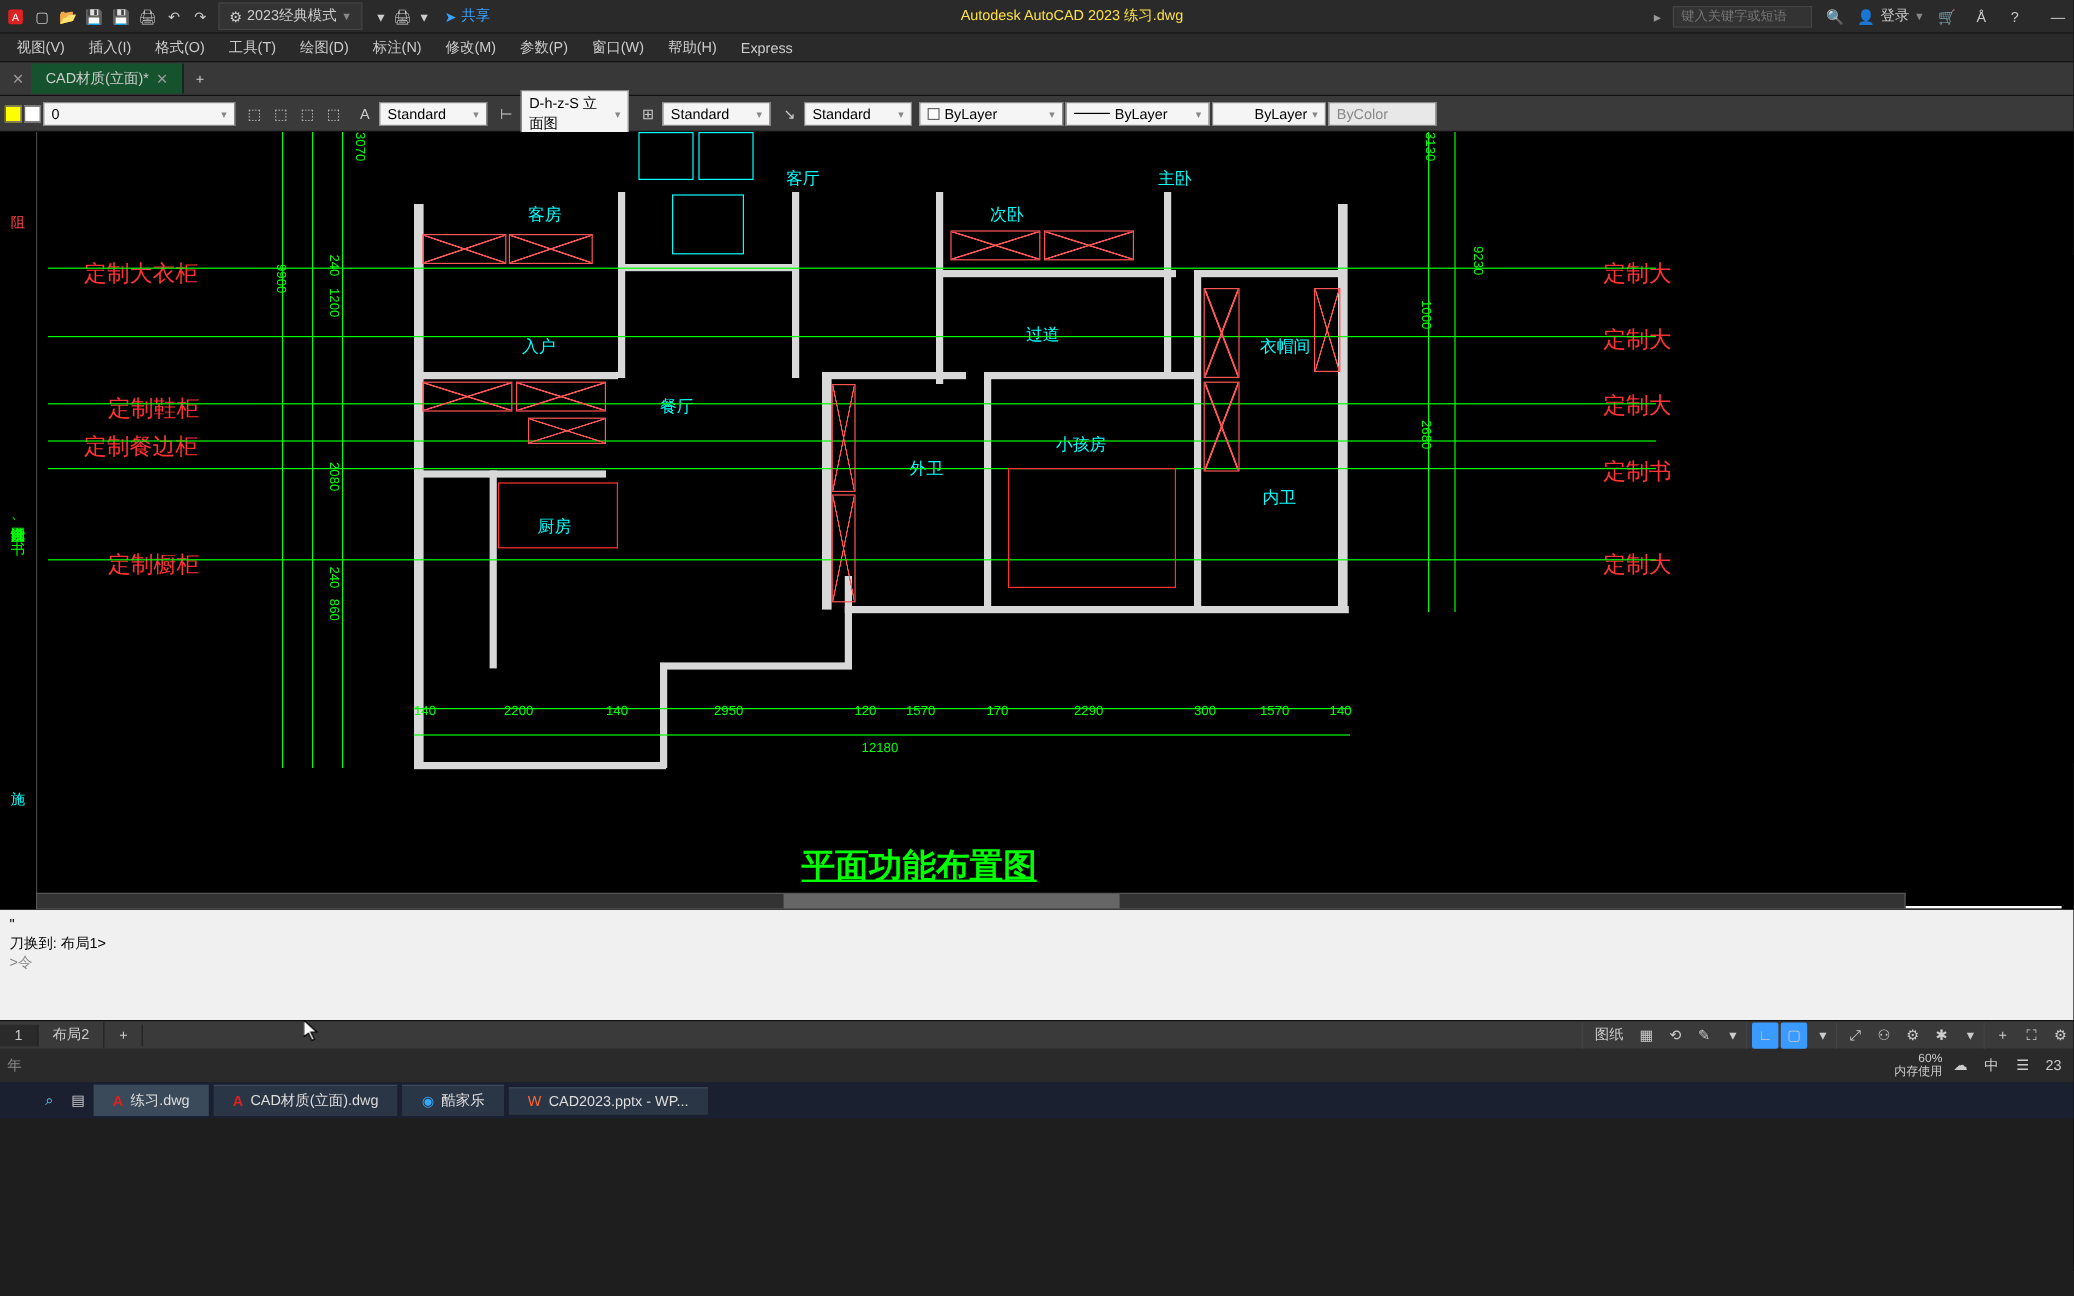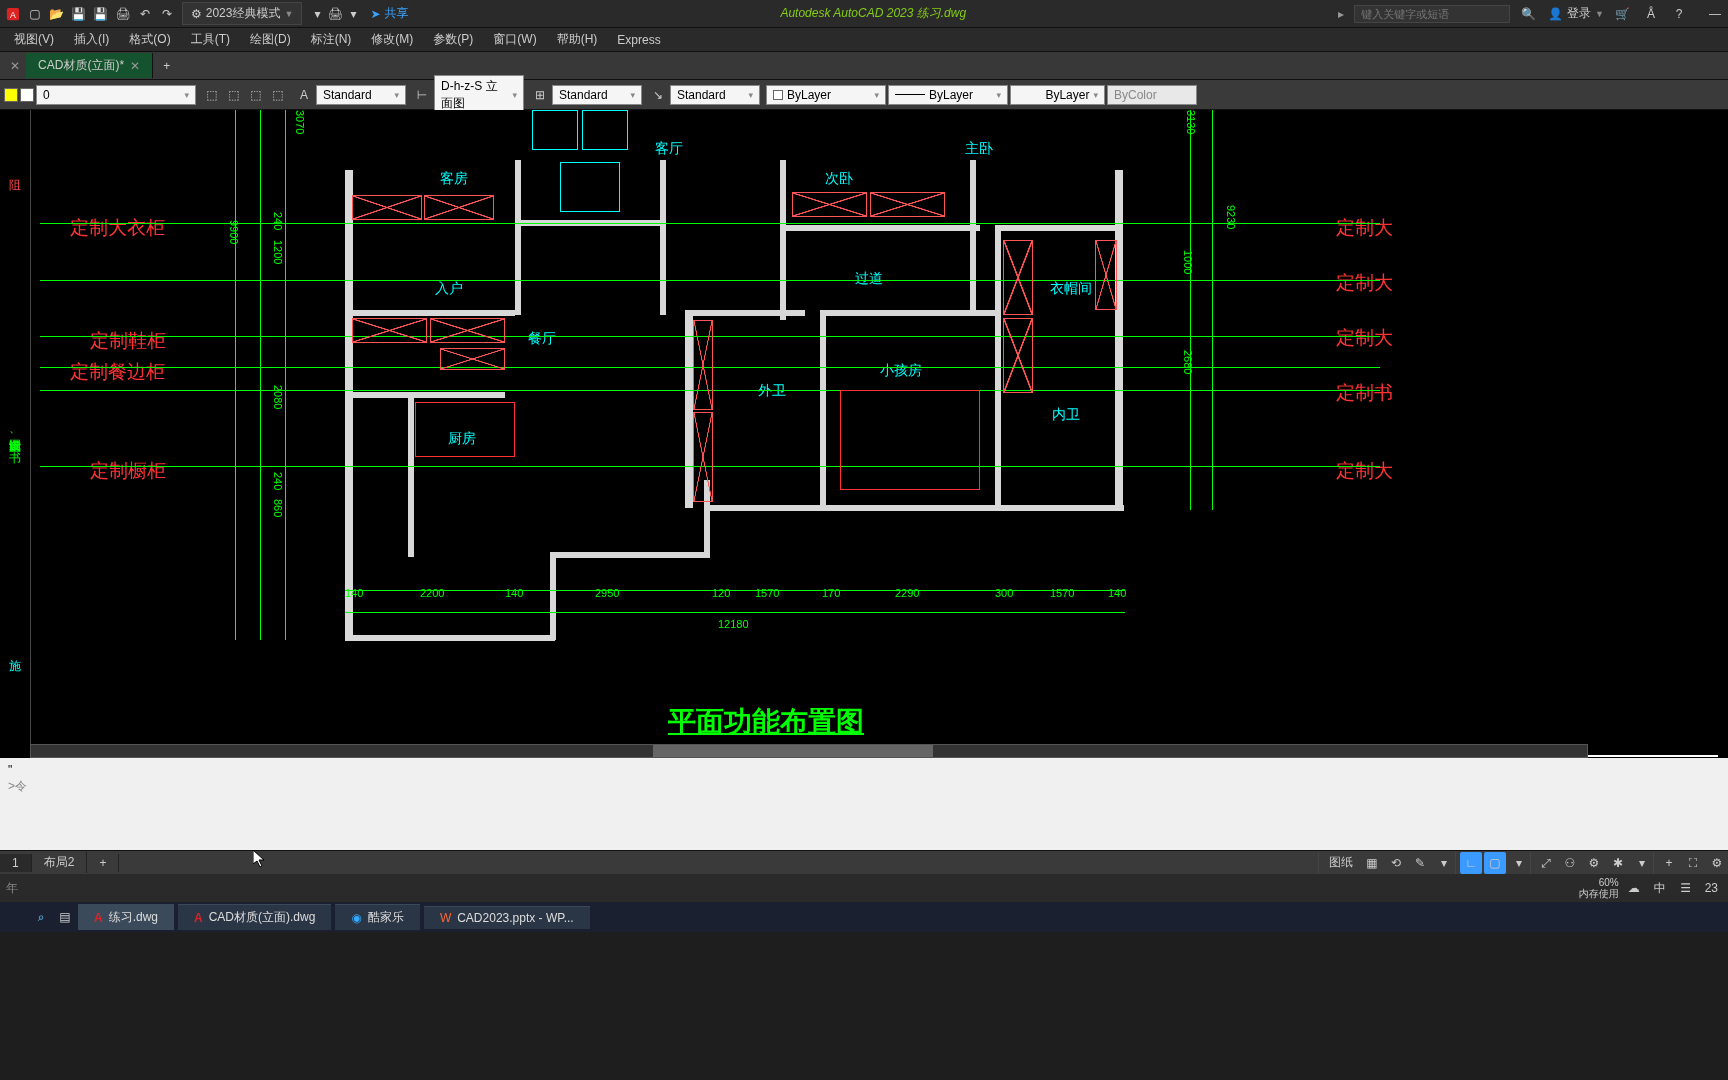--- a/index.html
+++ b/index.html
@@ -4,23 +4,23 @@
 <style>
 * { margin: 0; padding: 0; box-sizing: border-box; font-family: "Microsoft YaHei", Arial, sans-serif; }
 body { background: #1e1e1e; color: #ccc; width: 1728px; height: 1080px; overflow: hidden; font-size: 12px; }
 
 
 .titlebar { background: #2a2a2a; height: 28px; display: flex; align-items: center; padding: 0 4px; border-bottom: 1px solid #111; }
 .qat { display: flex; gap: 4px; align-items: center; }
 .qat-btn { width: 18px; height: 18px; display: flex; align-items: center; justify-content: center; color: #ccc; cursor: pointer; }
 .workspace-combo { background: #333; border: 1px solid #444; padding: 2px 8px; margin: 0 6px; display: flex; align-items: center; gap: 4px; }
 .share-btn { color: #3aa3ff; display: flex; align-items: center; gap: 4px; margin-left: 8px; }
-.title-center { flex: 1; text-align: center; color: #84cc16; font-style: italic; }
+.title-center { flex: 1; text-align: center; color: #fde047; }
 .title-right { display: flex; align-items: center; gap: 10px; }
-.search-box { background: #333; border: 1px solid #444; padding: 2px 6px; width: 156px; display: flex; align-items: center; }
+.search-box { background: #333; border: 1px solid #444; padding: 2px 6px; width: 116px; display: flex; align-items: center; }
 .search-box input { background: transparent; border: none; color: #888; width: 100%; font-size: 11px; outline: none; }
 .login-btn { display: flex; align-items: center; gap: 4px; color: #ccc; }
 
 
 .menubar { background: #2a2a2a; height: 24px; display: flex; align-items: center; padding: 0 6px; gap: 4px; border-bottom: 1px solid #111; }
 .menu-item { padding: 2px 8px; cursor: pointer; color: #ccc; }
 
 
 .doctabs { background: #383838; height: 28px; display: flex; align-items: center; border-bottom: 1px solid #111; }
 .doctab { padding: 4px 12px; background: #2a2a2a; color: #ccc; display: flex; align-items: center; gap: 6px; border-right: 1px solid #111; }
@@ -260,21 +260,21 @@
     <div class="wall" style="left:345px;top:282px;width:160px;height:6px"></div>
     <div class="wall" style="left:408px;top:282px;width:6px;height:165px"></div>
 
     <div class="room-label" style="left:440px;top:60px">客房</div>
     <div class="room-label" style="left:655px;top:30px">客厅</div>
     <div class="room-label" style="left:825px;top:60px">次卧</div>
     <div class="room-label" style="left:965px;top:30px">主卧</div>
     <div class="room-label" style="left:435px;top:170px">入户</div>
     <div class="room-label" style="left:855px;top:160px">过道</div>
     <div class="room-label" style="left:1050px;top:170px">衣帽间</div>
-    <div class="room-label" style="left:528px;top:220px">餐厅</div>
+    <div class="room-label" style="left:550px;top:220px">餐厅</div>
     <div class="room-label" style="left:448px;top:320px">厨房</div>
     <div class="room-label" style="left:758px;top:272px">外卫</div>
     <div class="room-label" style="left:880px;top:252px">小孩房</div>
     <div class="room-label" style="left:1052px;top:296px">内卫</div>
 
     <div class="red-label" style="left:70px;top:105px">定制大衣柜</div>
     <div class="red-label" style="left:90px;top:218px">定制鞋柜</div>
     <div class="red-label" style="left:70px;top:249px">定制餐边柜</div>
     <div class="red-label" style="left:90px;top:348px">定制橱柜</div>
 
@@ -348,20 +348,21 @@
     <div class="fig-title" style="left:668px;top:593px">平面功能布置图</div>
 
     <div class="hscroll">
       <div class="hscroll-thumb"></div>
     </div>
   </div>
 </div>
 
 <div class="cmdline-area">
   <div>"</div>
+  <div>刀换到: 布局1&gt;</div>
   <div class="cmd-prompt">&gt;令</div>
 </div>
 
 <div class="layout-tabs">
   <div class="layout-tab active">1</div>
   <div class="layout-tab">布局2</div>
   <div class="layout-tab">+</div>
   <div style="flex:1"></div>
   <div class="status-group">
     <span style="color:#ccc;padding:0 6px">图纸</span>

